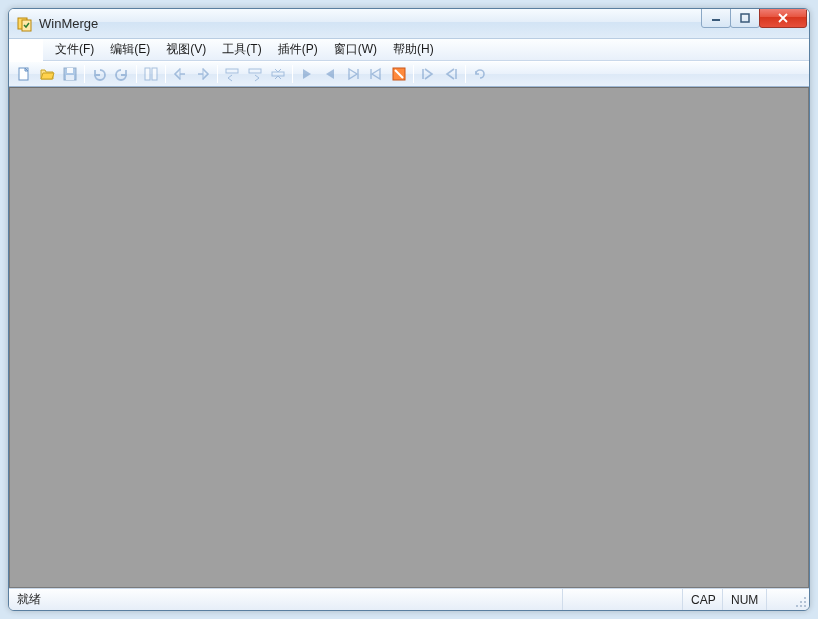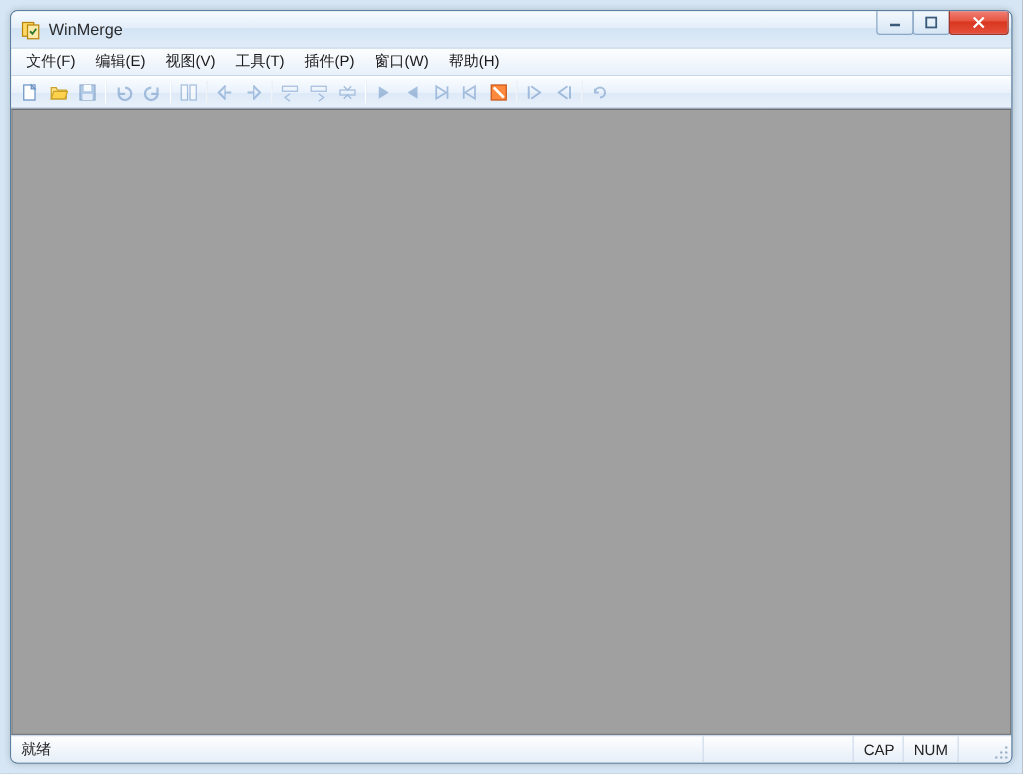--- a/index.html
+++ b/index.html
@@ -50,20 +50,21 @@
       width: 48px;
       background: linear-gradient(to bottom, #f07e74 0%, #e7543f 45%, #d8361f 46%, #e64f3a 100%);
       border-color: #a03428;
     }
     .menubar {
       height: 22px;
       background: linear-gradient(to bottom, #fcfeff, #e8f0fa);
       display: flex; align-items: center;
       padding: 0 4px;
       border-bottom: 1px solid #c9d8ea;
+      margin-left: 34px;
     }
     .menu-item {
       padding: 2px 8px;
       color: #1a1a1a;
       cursor: default;
     }
     .toolbar {
       height: 26px;
       background: linear-gradient(to bottom, #fafdff 0%, #e9f1fb 50%, #dde9f7 51%, #e8f1fb 100%);
       border-top: 1px solid #fff;

